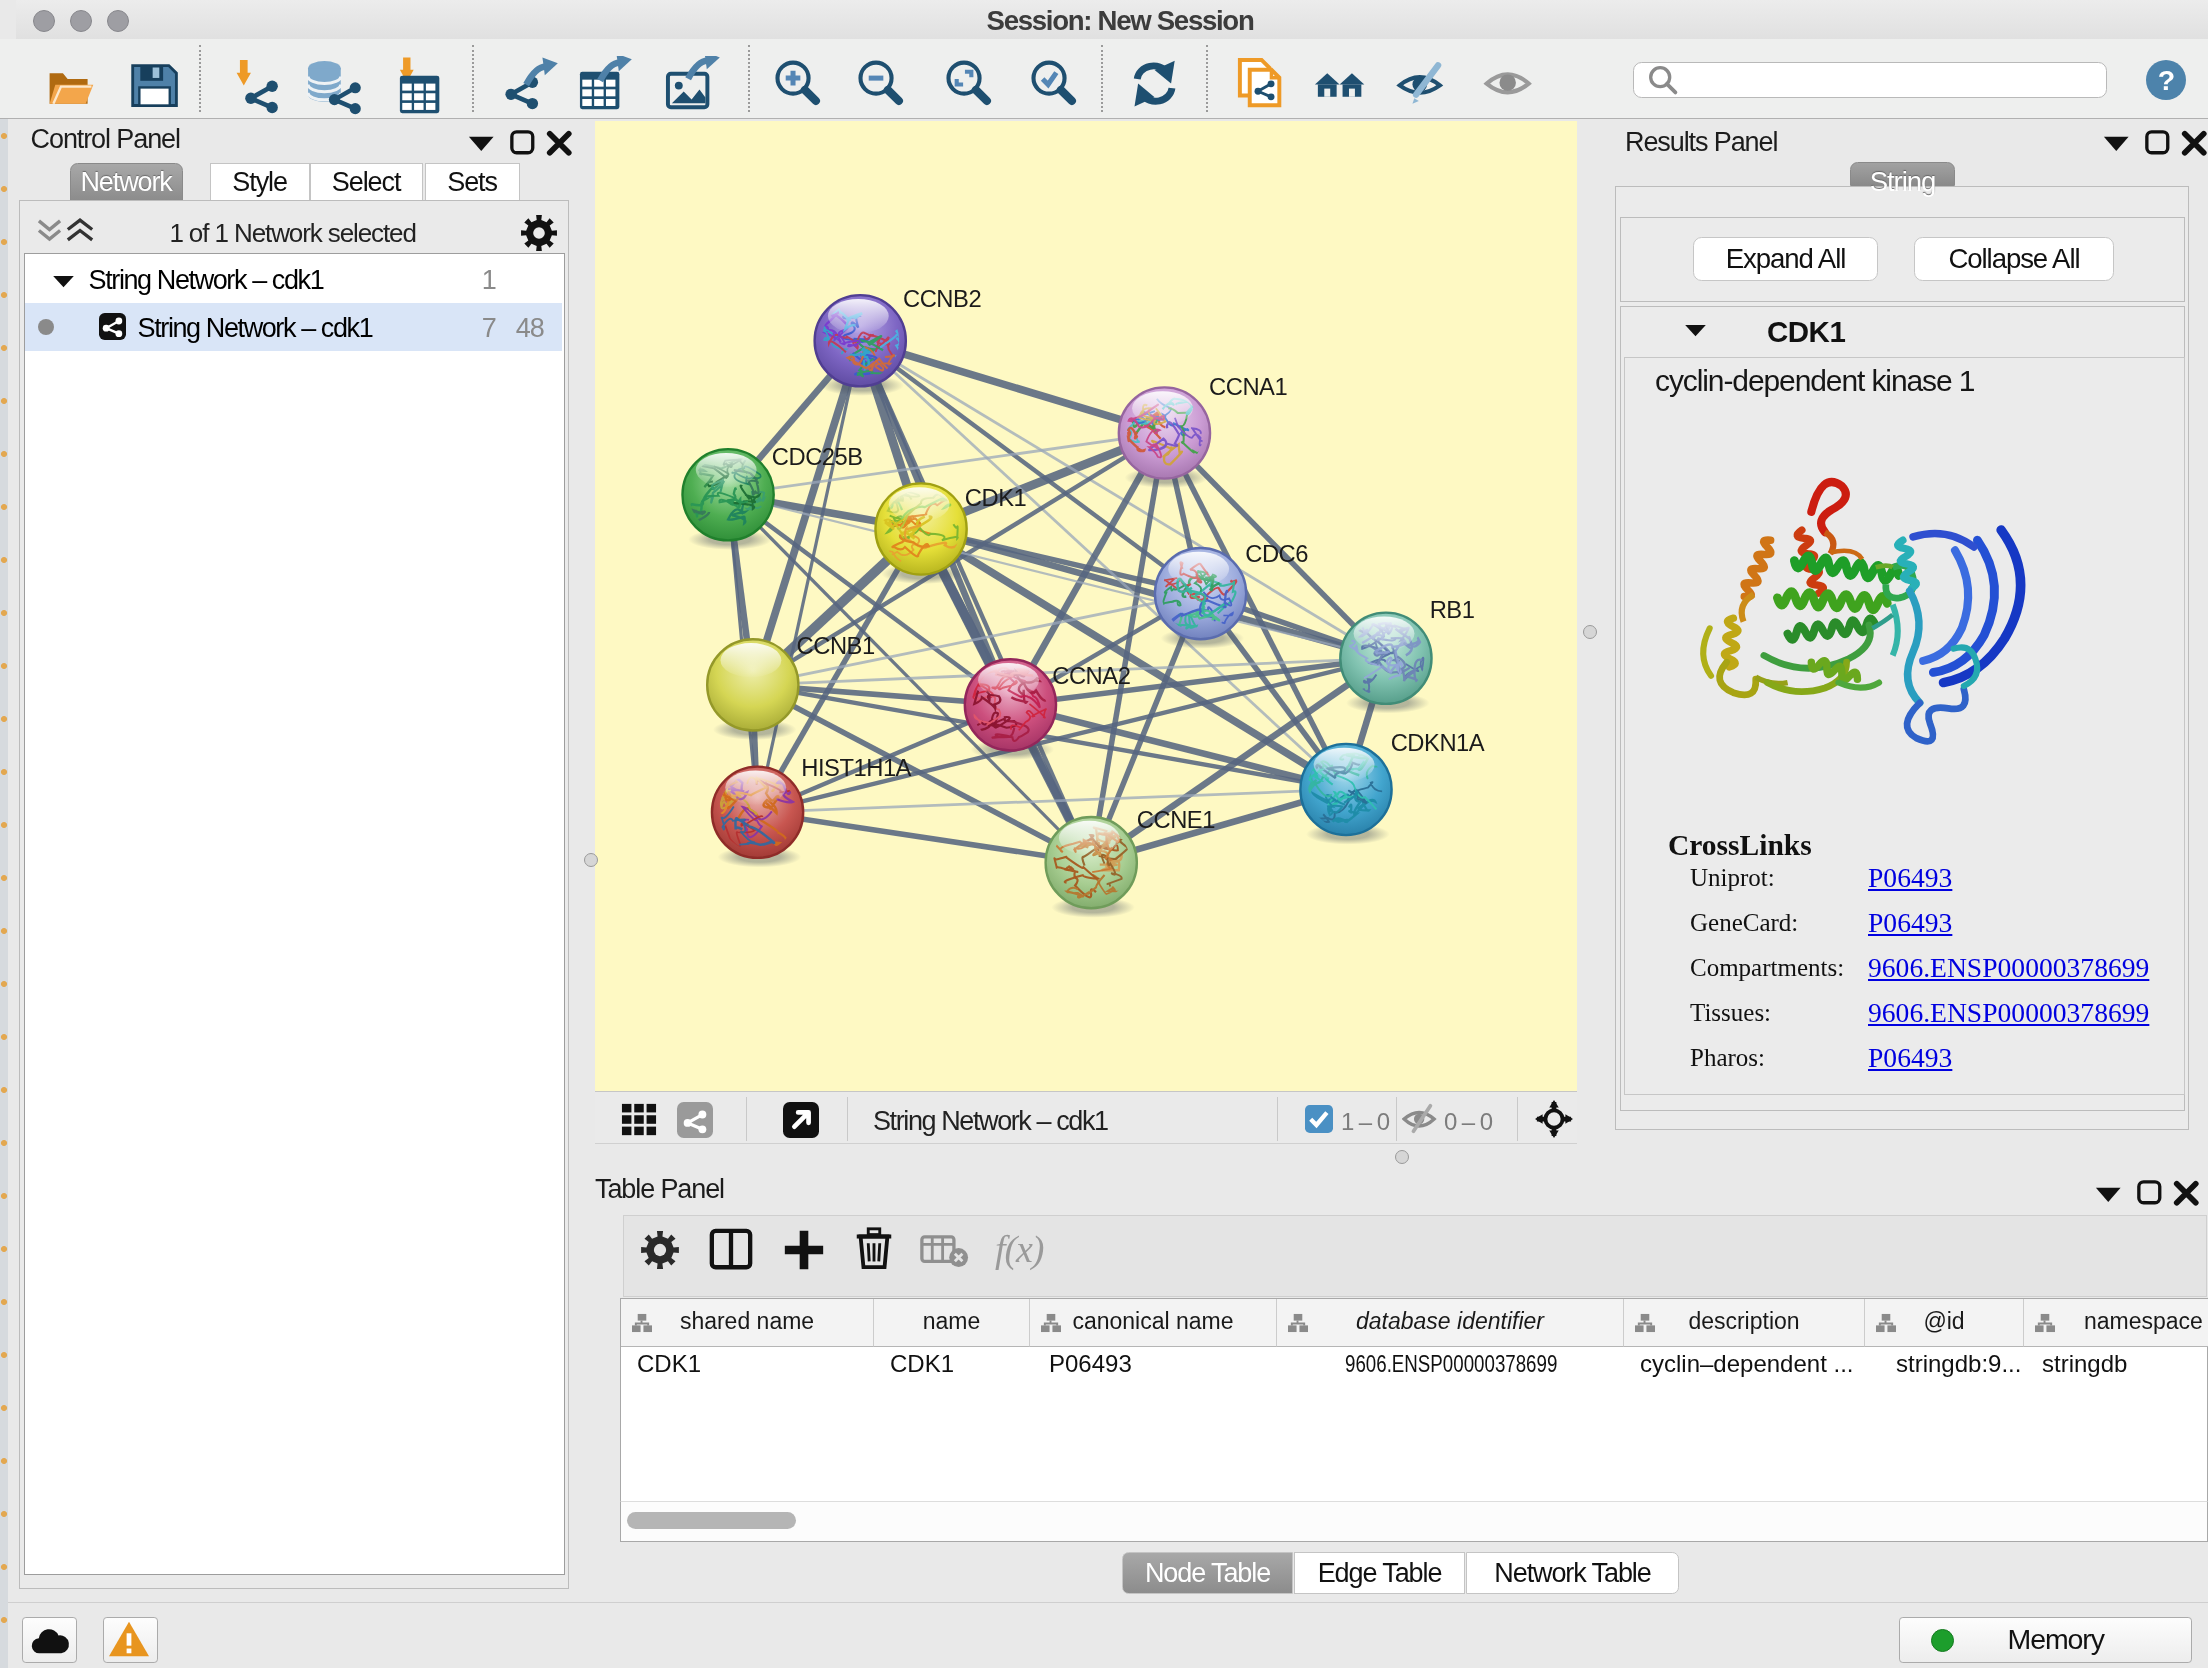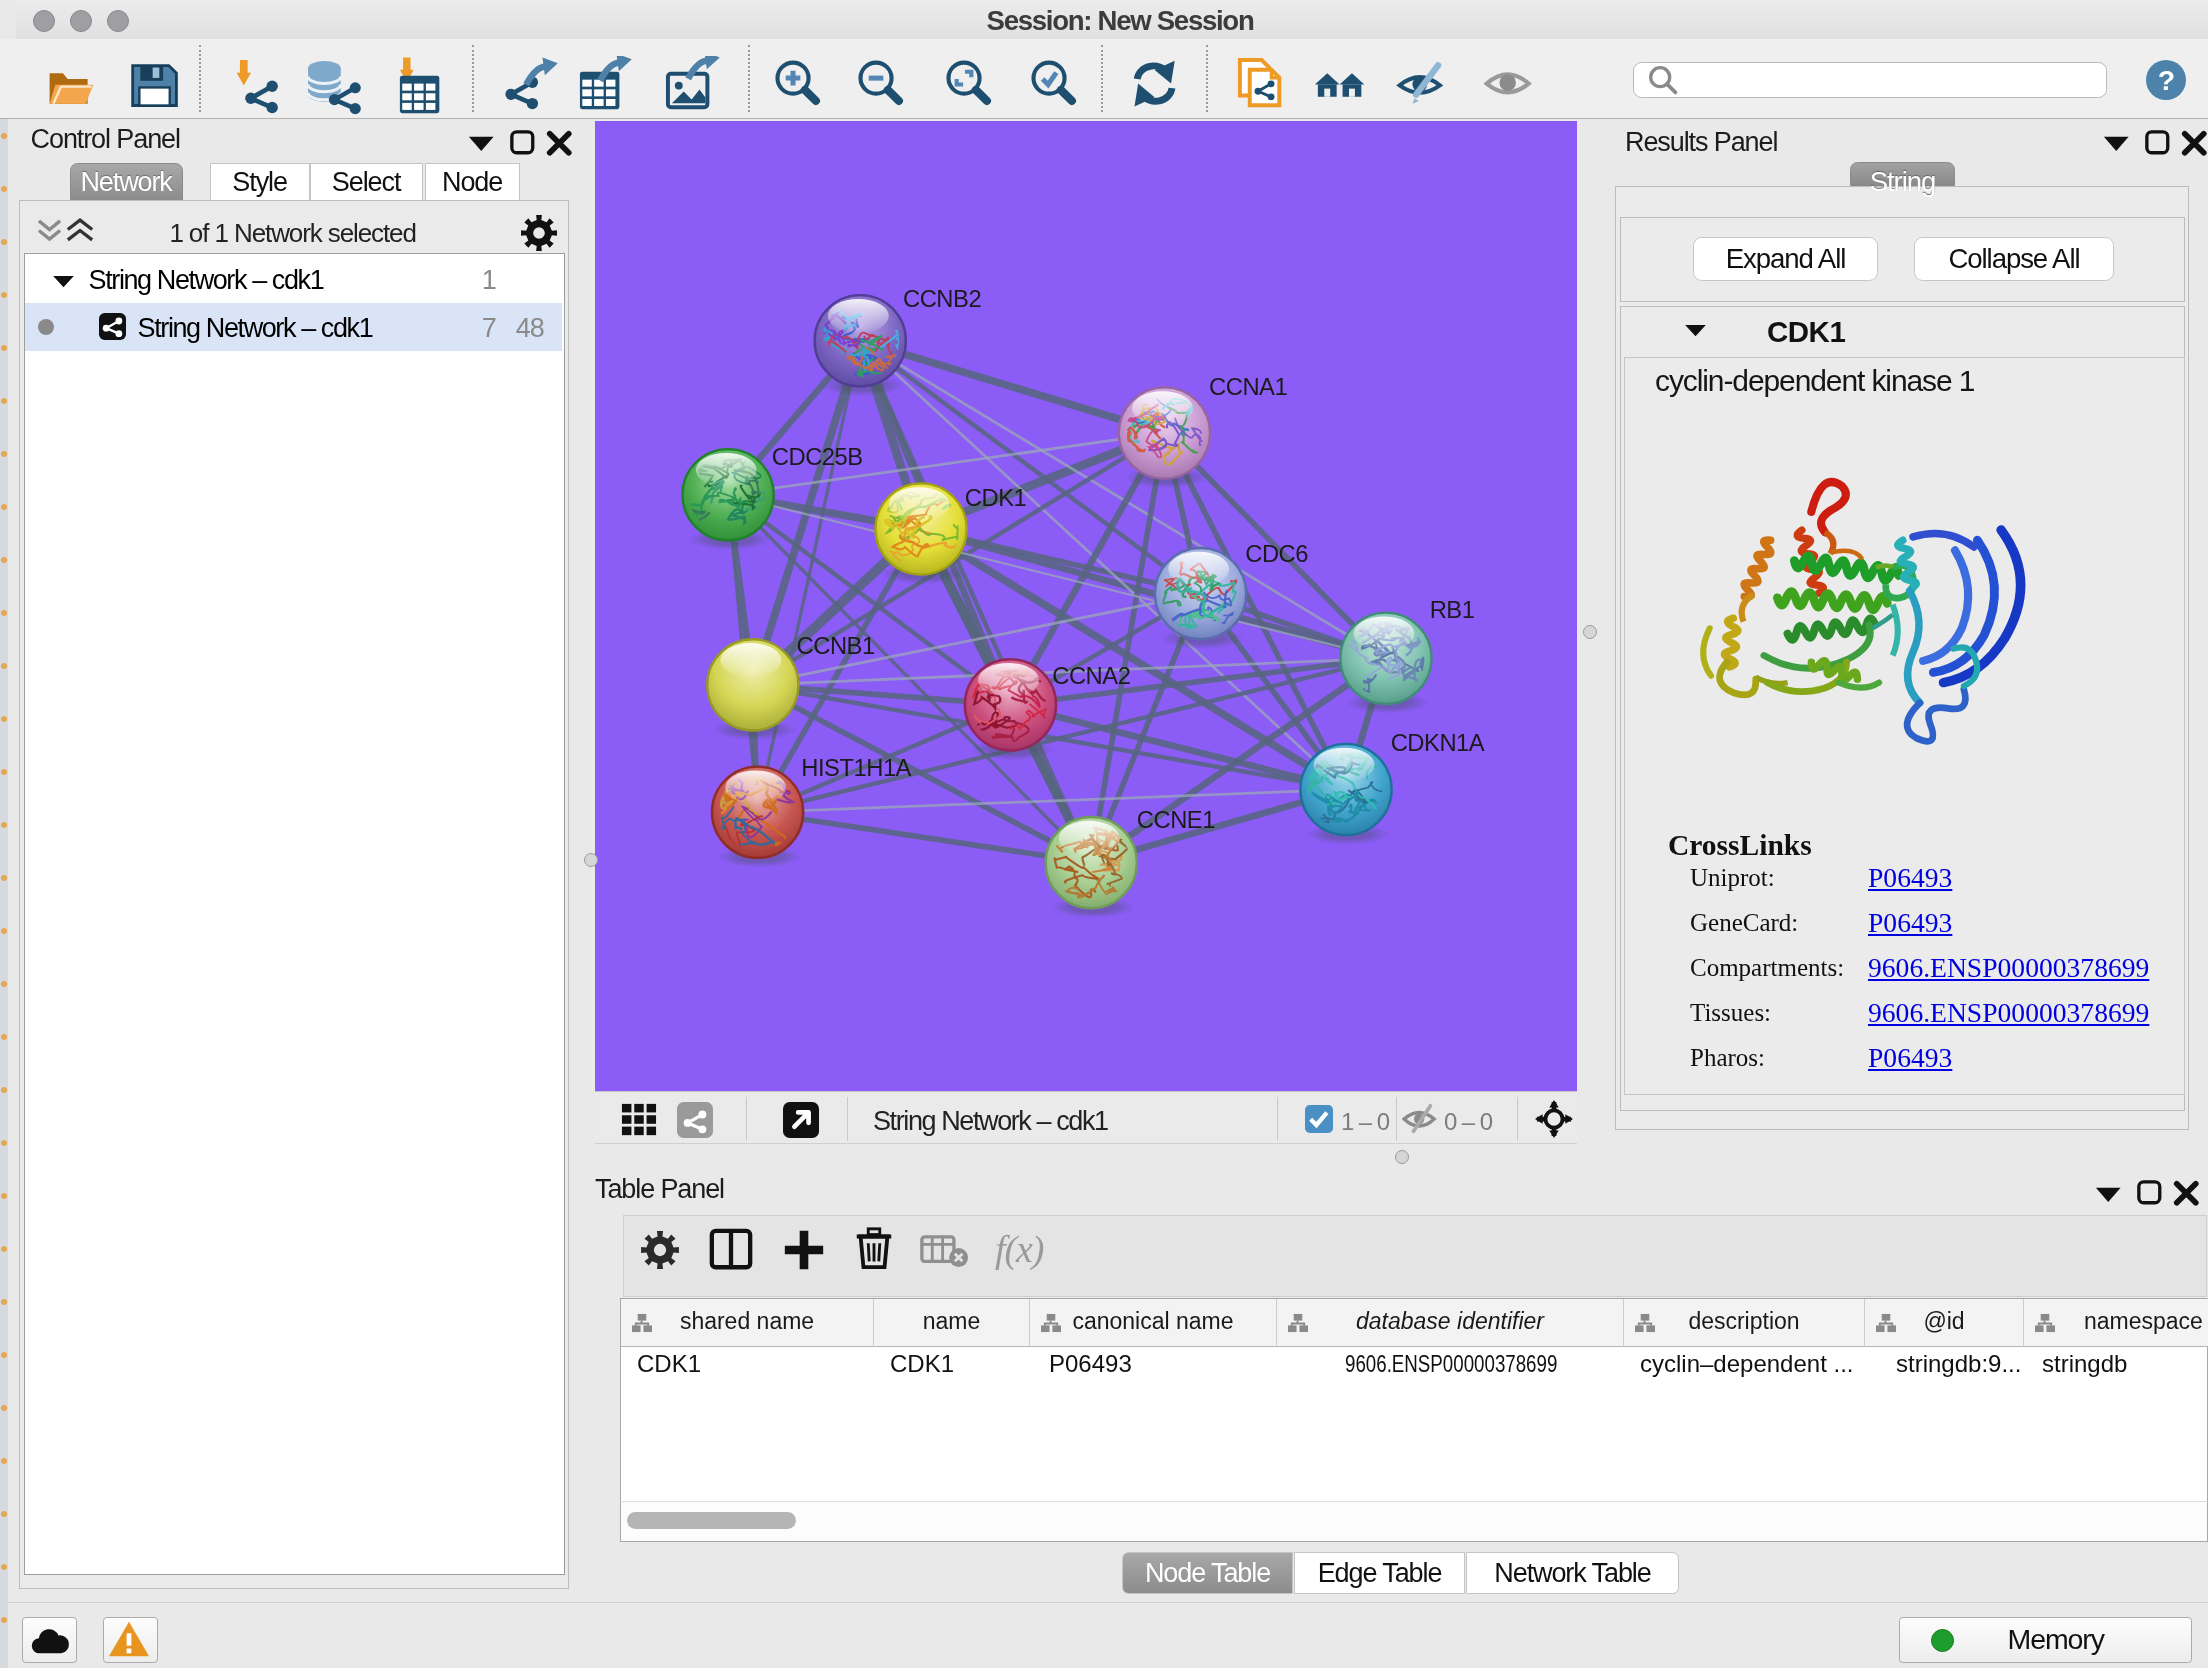--- a/index.html
+++ b/index.html
@@ -23,21 +23,21 @@
 
 #cpanel { left:7.6px; top:121px; width:569px; height:1480px; }
 .ptitle { font-size:27px; color:#1c1c1c; }
 .tab { position:absolute; top:0; height:38px; font-size:27px; color:#111;
   background:#fff; border:1px solid #c4c4c4; text-align:center; line-height:36px; }
 .tabsel { background:linear-gradient(#a8a8a8,#8c8c8c); color:#fff;
   border:1px solid #8a8a8a; border-radius:7.6px 7.6px 0 0; text-shadow:0 -1px 1px #6a6a6a; }
 .pane { position:absolute; border:1.9px solid #bcbcbc; background:#eaeaea; }
 #tree { position:absolute; left:16px; top:132px; width:541px; height:1322px;
   background:#fff; border:1.9px solid #9d9d9d; }
-#canvas { left:595px; top:121px; width:982px; height:970px; background:#8b5cf6;text-align:right; }
+#canvas { left:595px; top:121px; width:982px; height:970px; background:#fef9c3;text-align:right; }
 #nettoolbar { left:595px; top:1091px; width:982px; height:53px; background:#eaeaea;
   border-top:1.9px solid #c6c6c6; border-bottom:1px solid #d0d0d0; }
 .ntsep { position:absolute; top:4.8px; height:44px; width:0; border-left:1.9px solid #c9c9c9; }
 #rpanel { left:1581px; top:121px; width:628px; height:1039px; }
 #tpanel { left:578px; top:1168px; width:1630px; height:433px; }
 
 #stringtab { position:absolute; left:269px; top:41px; width:105px; height:24px; z-index:5;
   background:linear-gradient(#a2a2a2,#8a8a8a); color:#fff; font-size:27.6px;
   text-align:center; line-height:38px; border-radius:7.6px 7.6px 0 0;
   border:1px solid #8a8a8a; text-shadow:0 -1px 1px #666; }
@@ -254,21 +254,21 @@
     </svg>
     <svg width="28.5" height="28.5" viewBox="0 0 30 30" style="position:absolute;left:501px;top:7.6px;">
       <rect x="3" y="3" width="22" height="22" rx="5" fill="none" stroke="#111" stroke-width="3.5"></rect>
     </svg>
     <svg width="28.5" height="28.5" viewBox="0 0 30 30" style="position:absolute;left:537px;top:7.6px;">
       <path d="M5,5 L25,25 M25,5 L5,25" stroke="#111" stroke-width="6" stroke-linecap="round"></path>
     </svg>
   <div class="tab tabsel" style="left:62px;width:113px;top:42px;">Network</div>
   <div class="tab" style="left:202px;width:100px;top:42px;">Style</div>
   <div class="tab" style="left:302px;width:113px;top:42px;">Select</div>
-  <div class="tab" style="left:417px;width:95px;top:42px;">Node</div>
+  <div class="tab" style="left:417px;width:95px;top:42px;">Sets</div>
   <div class="pane" style="left:11.4px;top:79px;width:550px;height:1389px;"></div>
   <svg width="27" height="25" viewBox="0 0 28 26" style="position:absolute;left:28.5px;top:97px;">
       <path d="M3,3 L14,12 L25,3 M3,13 L14,22 L25,13" fill="none" stroke="#8a8a8a" stroke-width="3.5"></path>
     </svg>
     <svg width="30" height="25" viewBox="0 0 32 26" style="position:absolute;left:57px;top:97px;">
       <path d="M3,12 L16,2 L29,12 M3,23 L16,13 L29,23" fill="none" stroke="#333" stroke-width="3.5"></path>
     </svg>
     <div style="position:absolute;left:114px;top:97px;width:342px;text-align:center;font-size:26px;color:#222;">1 of 1 Network selected</div>
     <svg width="42" height="42" viewBox="0 0 44 44" style="position:absolute;left:510px;top:91px;">
       <path d="M40.8,19.0 L40.8,25.0 L35.5,24.4 L33.2,29.9 L37.4,33.1 L33.1,37.4 L29.9,33.2 L24.4,35.5 L25.0,40.8 L19.0,40.8 L19.6,35.5 L14.1,33.2 L10.9,37.4 L6.6,33.1 L10.8,29.9 L8.5,24.4 L3.2,25.0 L3.2,19.0 L8.5,19.6 L10.8,14.1 L6.6,10.9 L10.9,6.6 L14.1,10.8 L19.6,8.5 L19.0,3.2 L25.0,3.2 L24.4,8.5 L29.9,10.8 L33.1,6.6 L37.4,10.9 L33.2,14.1 L35.5,19.6 Z" fill="#111"></path>

